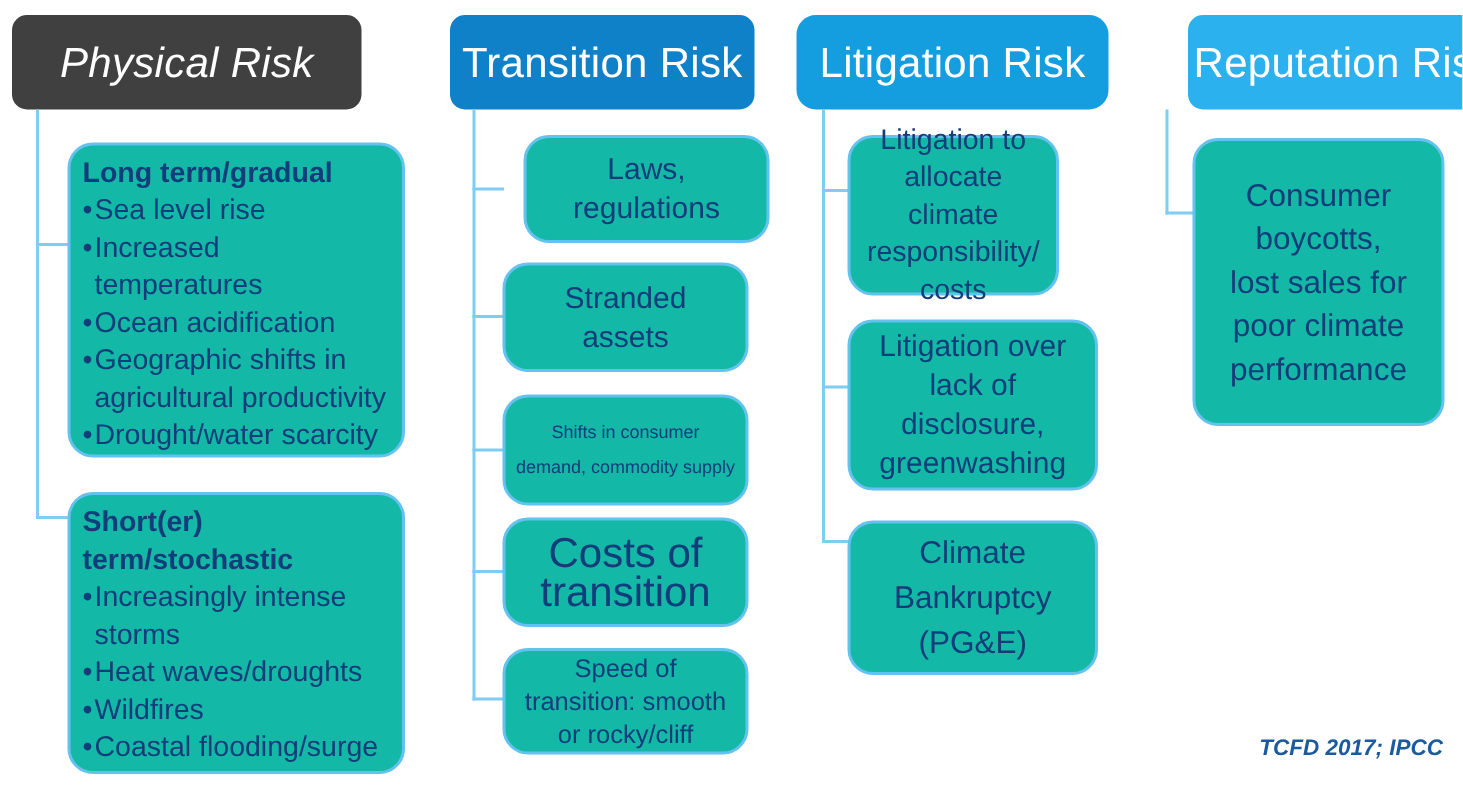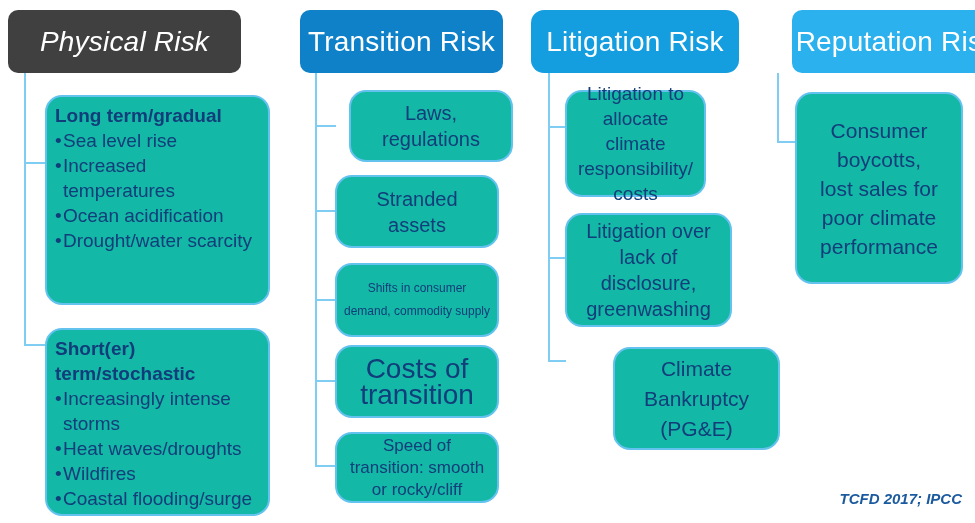--- a/index.html
+++ b/index.html
@@ -69,20 +69,21 @@
 
   <div class="conn" style="left:777px;top:73px;width:2px;height:70px;"></div>
   <div class="conn" style="left:777px;top:141px;width:19px;height:2px;"></div>
 
   <div class="box list" style="left:45px;top:95px;width:225px;height:210px;">
     <div class="box-title">Long term/gradual</div>
     <ul>
       <li>Sea level rise</li>
       <li>Increased temperatures</li>
       <li>Ocean acidification</li>
+      <li>Geographic shifts in agricultural productivity</li>
       <li>Drought/water scarcity</li>
     </ul>
   </div>
   <div class="box list" style="left:45px;top:328px;width:225px;height:188px;">
     <div class="box-title">Short(er) term/stochastic</div>
     <ul>
       <li>Increasingly intense storms</li>
       <li>Heat waves/droughts</li>
       <li>Wildfires</li>
       <li>Coastal flooding/surge</li>
@@ -104,21 +105,21 @@
   <div class="box center" style="left:335px;top:432px;width:164px;height:71px;font-size:17px;line-height:22px;padding:0 8px;">
     <span>Speed of transition: smooth or rocky/cliff</span>
   </div>
 
   <div class="box center" style="left:565px;top:90px;width:141px;height:107px;font-size:19px;line-height:25px;padding:0 8px;justify-content:center;">
     <span>Litigation to allocate climate responsibility/costs</span>
   </div>
   <div class="box center" style="left:565px;top:213px;width:167px;height:114px;font-size:20px;line-height:26px;padding:0 8px;">
     <span>Litigation over lack of disclosure, greenwashing</span>
   </div>
-  <div class="box center" style="left:565px;top:347px;width:167px;height:103px;font-size:21px;line-height:30px;padding:0 8px;margin-left:48px;">
+  <div class="box center" style="left:565px;top:347px;width:167px;height:103px;font-size:21px;line-height:30px;padding:0 8px;">
     <span>Climate Bankruptcy (PG&amp;E)</span>
   </div>
 
   <div class="box center" style="left:795px;top:92px;width:168px;height:192px;font-size:21px;line-height:29px;padding:0 22px;">
     <span>Consumer boycotts, lost sales for poor climate performance</span>
   </div>
 
   <div id="footer-note">TCFD 2017; IPCC</div>
 
 </div>

